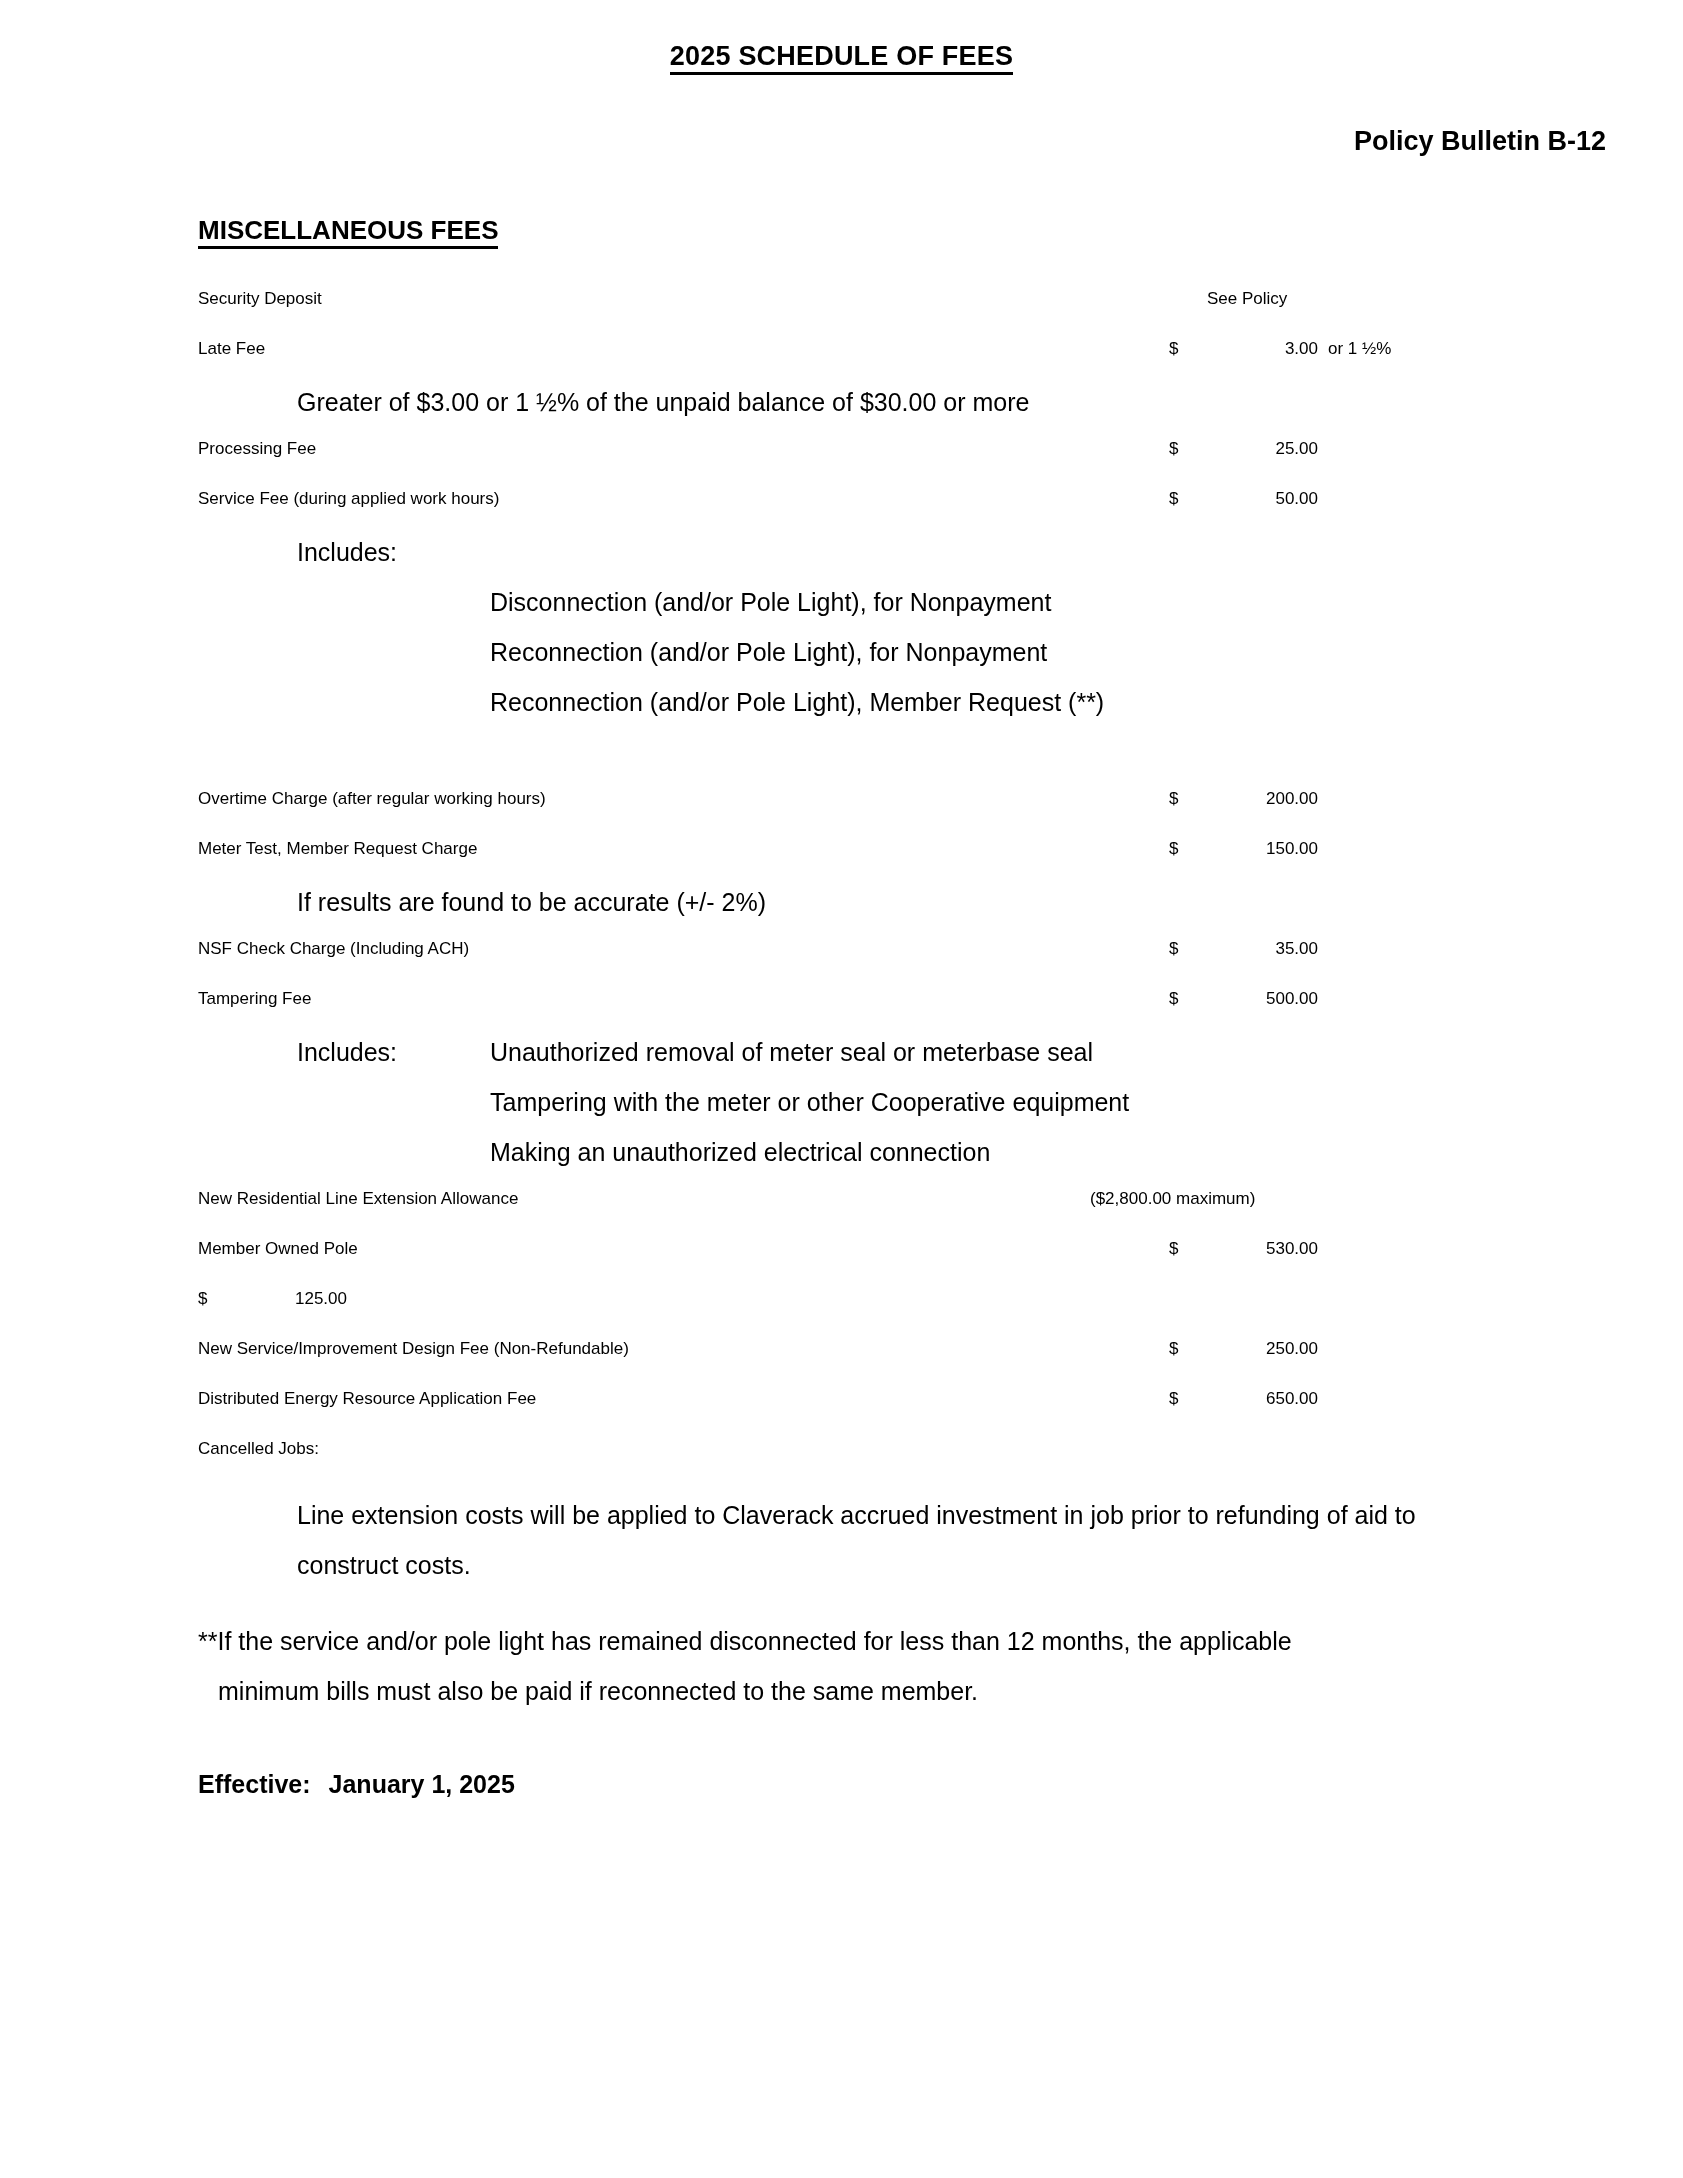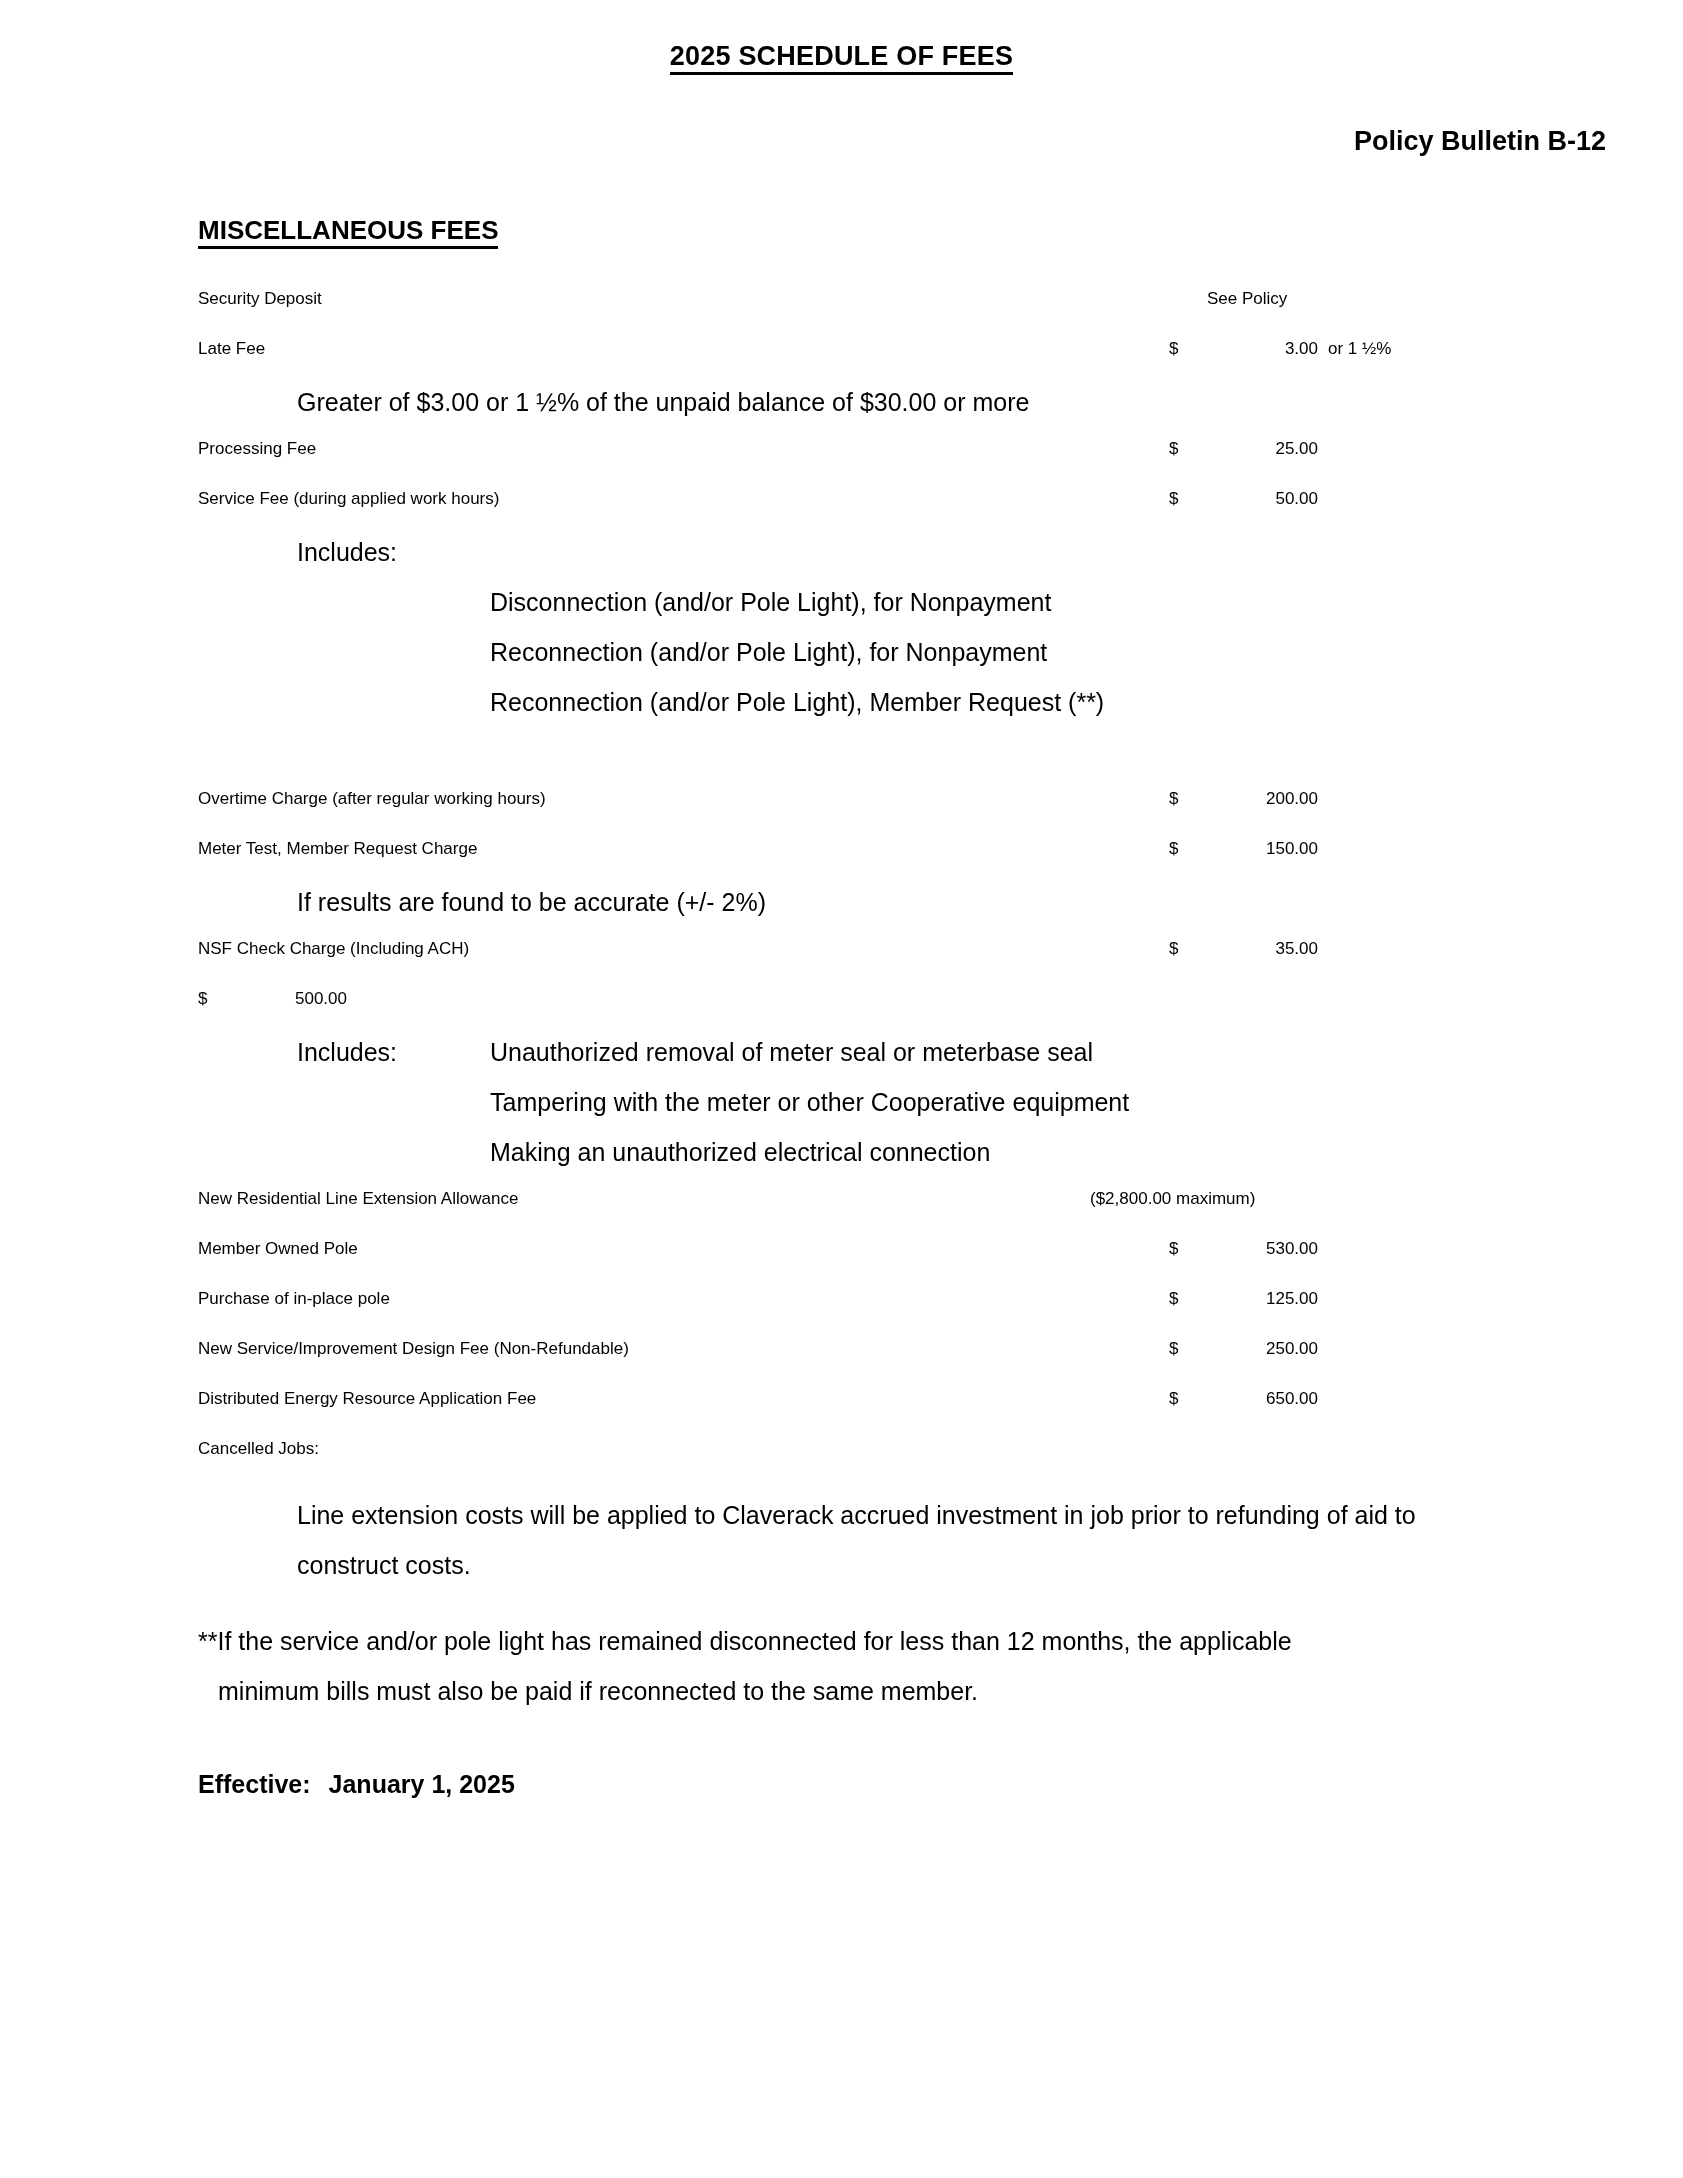--- a/index.html
+++ b/index.html
@@ -262,20 +262,21 @@
 
     <div class="row">
       <div class="label">NSF Check Charge (Including ACH)</div>
       <div class="value">
         <span class="cur">$</span>
         <span class="amt">35.00</span>
       </div>
     </div>
 
     <div class="row">
+      <div class="label">Tampering Fee</div>
       <div class="value">
         <span class="cur">$</span>
         <span class="amt">500.00</span>
       </div>
     </div>
 
     <div class="inc-row">
       <div class="inc-key">Includes:</div>
       <div class="inc-val">Unauthorized removal of meter seal or meterbase seal</div>
     </div>
@@ -291,21 +292,20 @@
 
     <div class="row">
       <div class="label">Member Owned Pole</div>
       <div class="value">
         <span class="cur">$</span>
         <span class="amt">530.00</span>
       </div>
     </div>
 
     <div class="row">
-      <div class="label">Purchase of in-place pole</div>
       <div class="value">
         <span class="cur">$</span>
         <span class="amt">125.00</span>
       </div>
     </div>
 
     <div class="row">
       <div class="label">New Service/Improvement Design Fee (Non-Refundable)</div>
       <div class="value">
         <span class="cur">$</span>

